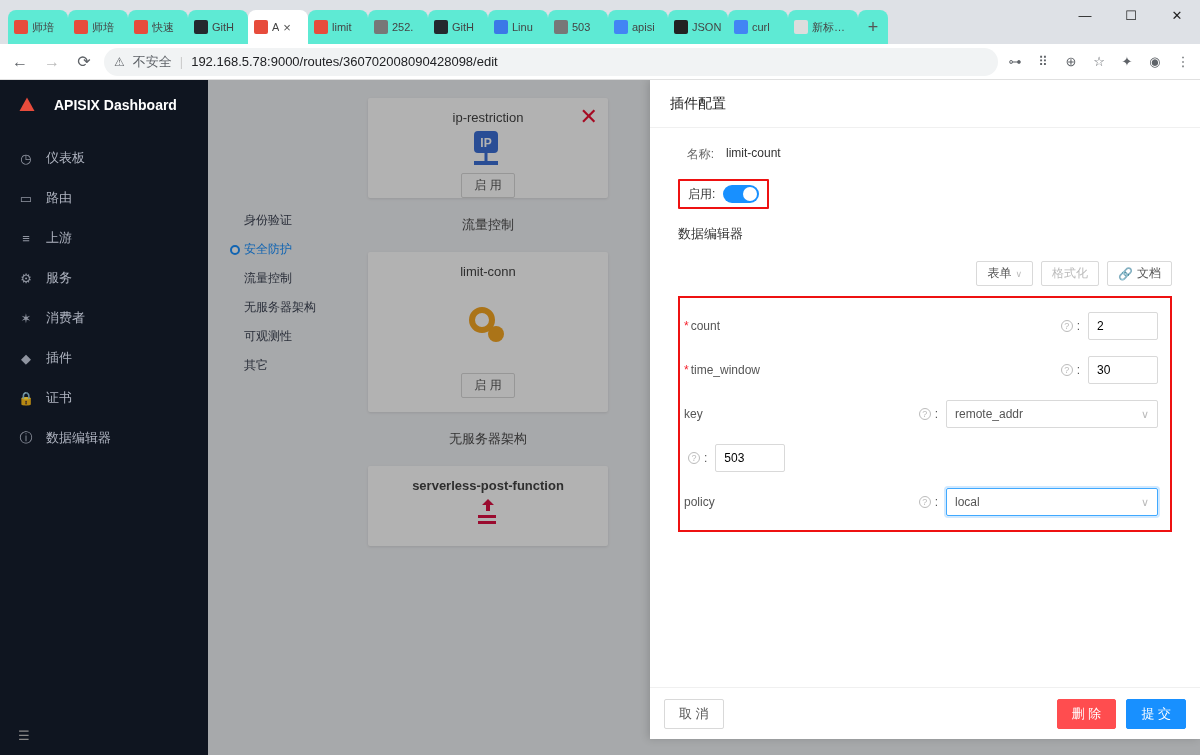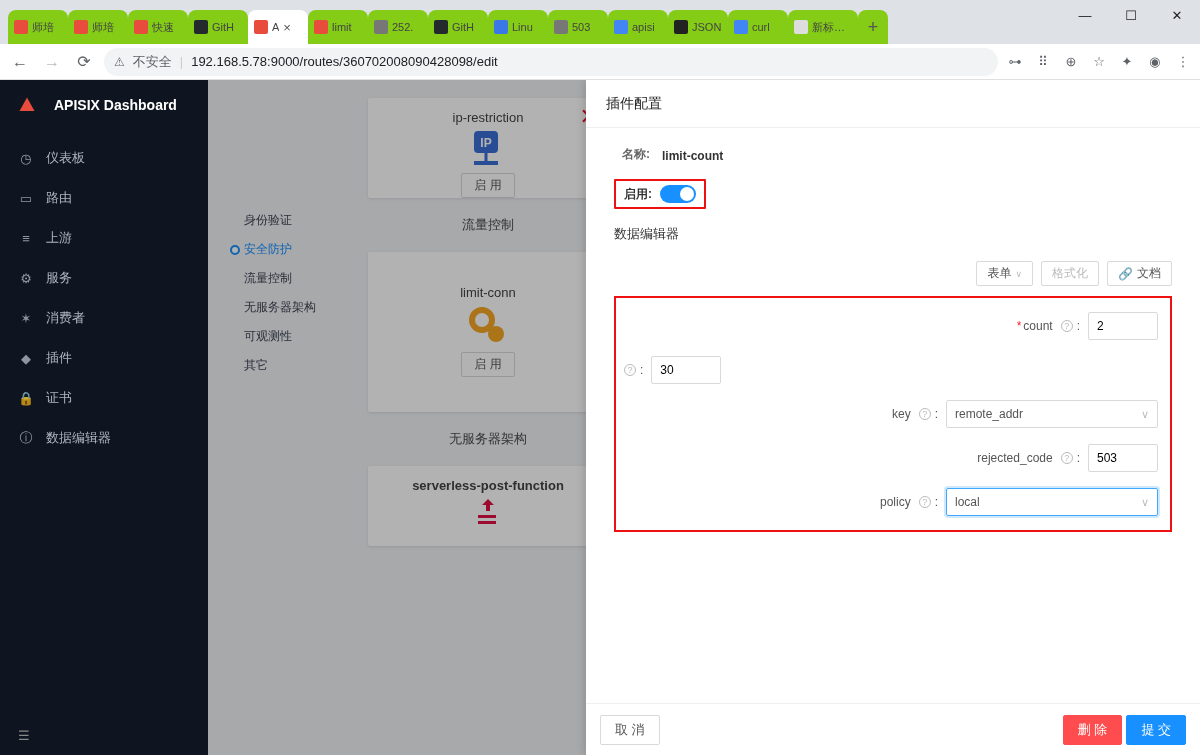--- a/index.html
+++ b/index.html
@@ -3,21 +3,21 @@
 <meta charset="utf-8">
 <style>
   * { box-sizing: border-box; margin: 0; padding: 0; }
   body { font-family: -apple-system, "Segoe UI", "Microsoft YaHei", Arial, sans-serif; font-size: 13px; color: #333; background: #fff; width: 1200px; height: 755px; overflow: hidden; position: relative; }
 
   
   .titlebar { height: 44px; background: #dee1e6; display: flex; align-items: flex-end; padding: 8px 0 0 8px; position: relative; }
   .win-controls { position: absolute; top: 0; right: 0; display: flex; }
   .win-btn { width: 46px; height: 30px; display: flex; align-items: center; justify-content: center; font-size: 13px; color: #222; }
   .tabs { display: flex; gap: 0; flex-wrap: nowrap; }
-  .tab { height: 34px; min-width: 60px; max-width: 70px; background: #84cc16; border-radius: 8px 8px 0 0; display: flex; align-items: center; padding: 0 6px; gap: 4px; font-size: 11px; color: #444; white-space: nowrap; overflow: hidden; position: relative; }
+  .tab { height: 34px; min-width: 60px; max-width: 70px; background: #5eead4; border-radius: 8px 8px 0 0; display: flex; align-items: center; padding: 0 6px; gap: 4px; font-size: 11px; color: #444; white-space: nowrap; overflow: hidden; position: relative; }
   .tab.active { background: #fff; }
   .tab .favicon { width: 14px; height: 14px; flex-shrink: 0; border-radius: 2px; }
   .tab .label { overflow: hidden; text-overflow: ellipsis; }
   .tab .close { font-size: 13px; color: #555; flex-shrink: 0; }
   .tab.newtab { min-width: 30px; max-width: 30px; justify-content: center; font-size: 18px; color: #555; }
   .addrbar { height: 36px; background: #fff; border-bottom: 1px solid #e0e0e0; display: flex; align-items: center; padding: 0 8px; gap: 8px; }
   .nav-btn { width: 24px; height: 24px; display: flex; align-items: center; justify-content: center; color: #5f6368; font-size: 16px; }
   .nav-btn.disabled { color: #bbb; }
   .urlbox { flex: 1; height: 28px; background: #f1f3f4; border-radius: 14px; display: flex; align-items: center; padding: 0 10px; gap: 8px; color: #5f6368; font-size: 13px; }
   .urlbox .warn { font-size: 12px; }
@@ -38,50 +38,50 @@
   .scrim { position: absolute; inset: 0; background: rgba(0,0,0,0.30); }
 
   .plugins-panel { position: absolute; left: 20px; top: 0; bottom: 0; width: 410px; display: flex; }
   .anchor-col { width: 110px; padding: 126px 0 0 0; font-size: 12px; }
   .anchor-col a { display: block; padding: 6px 8px 6px 16px; color: #3c4353; text-decoration: none; position: relative; }
   .anchor-col a.active { color: #1890ff; }
   .anchor-col a.active::before { content: ""; position: absolute; left: 2px; top: 50%; transform: translateY(-50%); width: 6px; height: 6px; border: 2px solid #1890ff; border-radius: 50%; background: #fff; }
 
   .cards-col { flex: 1; padding-top: 18px; display: flex; flex-direction: column; align-items: center; gap: 18px; }
   .section-title { font-size: 13px; color: #4a4a4a; }
-  .card { background: #fff; width: 240px; height: 160px; border-radius: 2px; box-shadow: 0 1px 3px rgba(0,0,0,.1); display: flex; flex-direction: column; align-items: center; justify-content: center; padding: 12px 10px 14px; position: relative; }
+  .card { background: #fff; width: 240px; height: 160px; border-radius: 2px; box-shadow: 0 1px 3px rgba(0,0,0,.1); display: flex; flex-direction: column; align-items: center; justify-content: space-between; padding: 12px 10px 14px; position: relative; }
   .card .title { font-size: 13px; color: #444; }
   .card .icon { width: 52px; height: 52px; display: flex; align-items: center; justify-content: center; }
   .enable-btn { border: 1px solid #d9d9d9; background: #fff; padding: 3px 12px; font-size: 12px; border-radius: 2px; color: #555; }
   .card .xmark { position: absolute; top: 6px; right: 10px; color: #e13; font-size: 22px; }
   .card.top { height: 100px; justify-content: flex-start; }
   .card.stub { height: 80px; font-weight: bold; }
   .ghost-title { font-size: 13px; color: #444; }
 
   
-  .drawer { position: absolute; top: 0; right: 0; bottom: 0; width: 614px; background: #fff; box-shadow: -2px 0 8px rgba(0,0,0,.15); display: flex; flex-direction: column; }
+  .drawer { position: absolute; top: 0; right: 0; bottom: 16px; width: 550px; background: #fff; box-shadow: -2px 0 8px rgba(0,0,0,.15); display: flex; flex-direction: column; }
   .drawer-header { height: 48px; display: flex; align-items: center; padding: 0 20px; font-size: 14px; color: #222; border-bottom: 1px solid #f0f0f0; }
   .drawer-body { flex: 1; padding: 18px 28px; overflow: auto; }
-  .drawer-footer { height: 52px; border-top: 1px solid #f0f0f0; display: flex; align-items: center; padding: 12px 14px; gap: 4px; }
-
-  .field-row { display: flex; align-items: flex-end; font-size: 12px; margin-bottom: 16px; gap: 12px; font-weight: bold; }
+  .drawer-footer { height: 52px; border-top: 1px solid #f0f0f0; display: flex; align-items: center; padding: 12px 14px; gap: 10px; }
+
+  .field-row { display: flex; align-items: flex-start; font-size: 12px; margin-bottom: 16px; gap: 12px; }
   .field-row .lab { color: #666; width: 36px; text-align: right; }
   .enable-block { border: 2px solid #e11; padding: 4px 8px; display: inline-flex; align-items: center; gap: 8px; border-radius: 1px; }
   .switch { width: 36px; height: 18px; background: #1890ff; border-radius: 10px; position: relative; }
   .switch::after { content: ""; position: absolute; right: 2px; top: 2px; width: 14px; height: 14px; background: #fff; border-radius: 50%; }
   .sect-title { font-size: 13px; color: #333; margin: 8px 0 18px; }
 
   .editor-bar { display: flex; justify-content: flex-end; gap: 8px; margin-bottom: 10px; }
   .small-btn { border: 1px solid #d9d9d9; background: #fff; padding: 3px 10px; font-size: 12px; border-radius: 2px; color: #555; display: inline-flex; align-items: center; gap: 4px; }
   .small-btn.disabled { color: #bbb; }
 
   .form-box { border: 2px solid #e11; padding: 14px 12px 14px 4px; }
   .form-row { display: flex; align-items: center; margin-bottom: 16px; }
   .form-row:last-child { margin-bottom: 0; }
-  .form-row .flabel { flex: 1; text-align: right; font-size: 12px; color: #555; padding-right: 4px; }
+  .form-row .flabel { flex: 1; text-align: left; font-size: 12px; color: #555; padding-right: 4px; }
   .form-row .flabel .req { color: #f5222d; margin-right: 2px; }
   .form-row .help { width: 12px; height: 12px; border: 1px solid #bbb; border-radius: 50%; font-size: 9px; color: #bbb; display: inline-flex; align-items: center; justify-content: center; margin: 0 4px 0 4px; }
   .colon { margin-right: 8px; color: #555; font-size: 12px; }
   .num-input { width: 70px; height: 28px; border: 1px solid #d9d9d9; border-radius: 2px; padding: 0 8px; font-size: 12px; }
   .select { width: 212px; height: 28px; border: 1px solid #d9d9d9; border-radius: 2px; padding: 0 8px; font-size: 12px; display: flex; align-items: center; justify-content: space-between; color: #555; }
   .select.focus { border-color: #40a9ff; box-shadow: 0 0 0 2px rgba(24,144,255,.2); }
   .select .chev { color: #bbb; font-size: 11px; }
 
   .btn { height: 30px; padding: 0 14px; border: 1px solid #d9d9d9; background: #fff; border-radius: 2px; font-size: 13px; color: #555; }
   .btn.danger { background: #ff4d4f; border-color: #ff4d4f; color: #fff; }
@@ -311,35 +311,35 @@
         </div>
 
         <div class="form-box">
           <div class="form-row">
             <span class="flabel"><span class="req">*</span><span>count</span></span>
             <span class="help">?</span>
               <span class="colon">:</span>
             <input class="num-input" value="2" style="">
           </div>
           <div class="form-row">
+            <span class="flabel"><span class="req">*</span><span>time_window</span></span>
             <span class="help">?</span>
               <span class="colon">:</span>
             <input class="num-input" value="30" style="">
           </div>
           <div class="form-row">
             <span class="flabel"><span>key</span></span>
             <span class="help">?</span>
               <span class="colon">:</span>
             <div class="select">
                 <span>remote_addr</span>
                 <span class="chev">∨</span>
               </div>
           </div>
           <div class="form-row">
-            <span class="flabel"><span>rejected_code</span></span>
             <span class="help">?</span>
               <span class="colon">:</span>
             <input class="num-input" value="503" style="">
           </div>
           <div class="form-row">
             <span class="flabel"><span>policy</span></span>
             <span class="help">?</span>
               <span class="colon">:</span>
             <div class="select focus">
                 <span>local</span>

